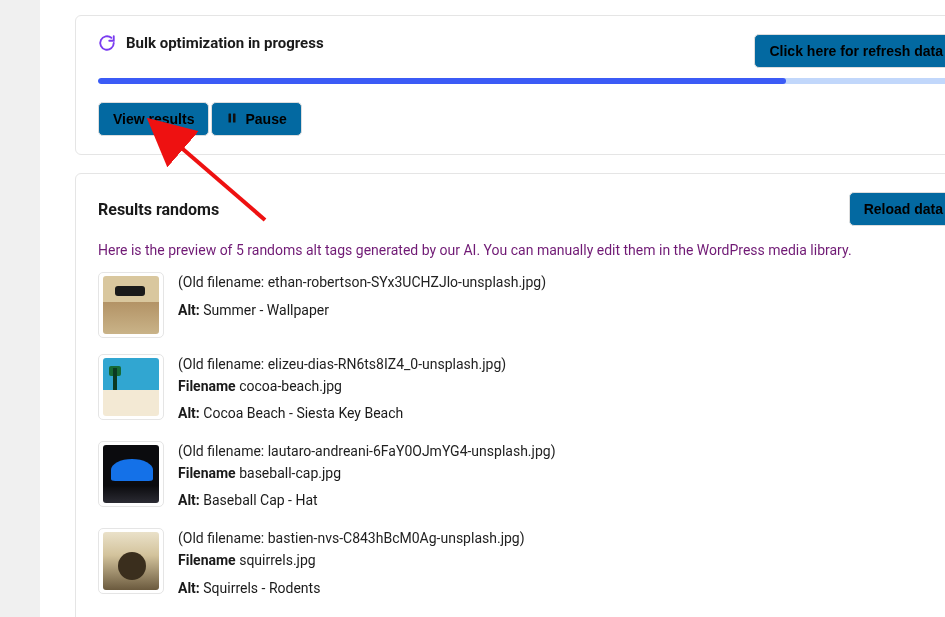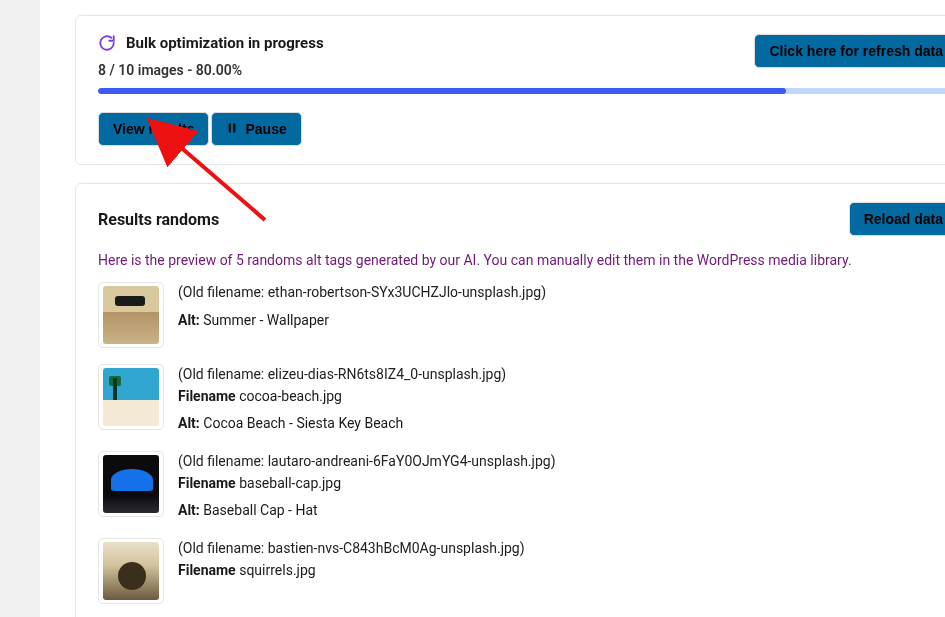--- a/index.html
+++ b/index.html
@@ -160,21 +160,20 @@
       <div>
         <div class="status-row">
           <span class="spinner-icon">
             <svg width="18" height="18" viewBox="0 0 24 24" fill="none" stroke="#7a3cf0" stroke-width="2.5" stroke-linecap="round">
               <path d="M21 12a9 9 0 1 1-3.2-6.9"></path>
               <path d="M21 3v6h-6"></path>
             </svg>
           </span>
           <span class="status-title">Bulk optimization in progress</span>
         </div>
-        <div class="progress-text">8 / 10 images - 80.00%</div>
       </div>
       <button class="btn">Click here for refresh data</button>
     </div>
 
     <div class="progress-bar">
       <div class="progress-fill" style="width: 80%;"></div>
     </div>
 
     <div class="btn-row">
       <button class="btn">View results</button>
@@ -229,20 +228,21 @@
       </div>
     </div>
 
     <div class="result-item">
       <div class="thumb-wrap">
           <div class="thumb thumb-4"></div>
         </div>
       <div class="item-meta">
         <div class="old-filename">(Old filename: bastien-nvs-C843hBcM0Ag-unsplash.jpg)</div>
         <div><span class="filename-label">Filename</span> <span>squirrels.jpg</span></div>
+        <div class="alt-row"><span class="alt-label">Alt:</span> <span>Squirrels - Rodents</span></div>
       </div>
     </div>
 
   </div>
 
 </div>
 
 <div class="arrow-annot" style="left:165px; top:130px;">
   <svg width="120" height="100" viewBox="0 0 120 100">
     <defs>

